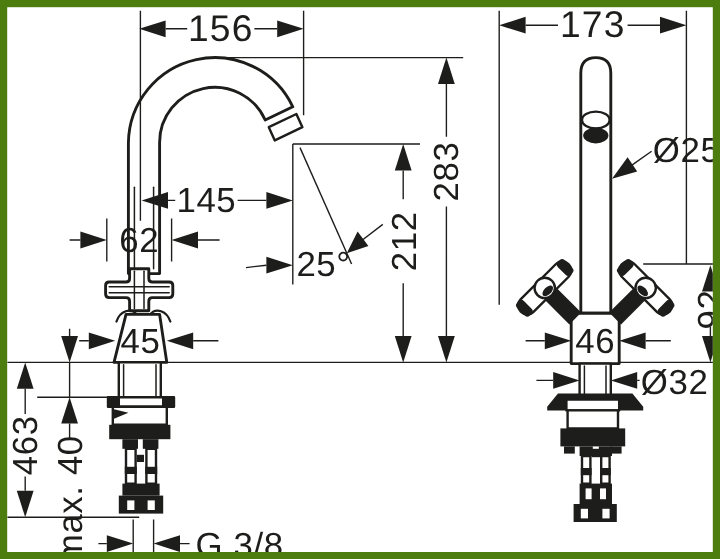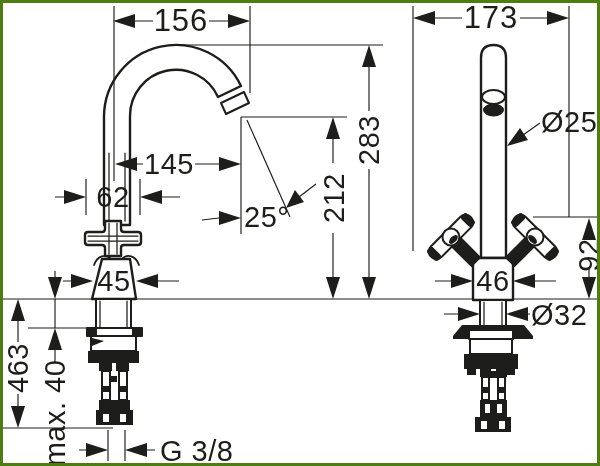--- a/index.html
+++ b/index.html
@@ -1,18 +1,18 @@
 <!DOCTYPE html>
 <html><head>
 <meta charset="utf-8">
 <style>
   html,body{margin:0;padding:0;background:#ffffff;}
   .stage{
     width:600px;height:466px;background:#ffffff;position:relative;
-    box-sizing:border-box;border:3px solid #4d7c0f;overflow:hidden;
+    box-sizing:border-box;border:6px solid #4d7c0f;overflow:hidden;
     font-family:"Liberation Sans", sans-serif;
   }
   svg{display:block;}
   .ol{fill:#ffffff;stroke:#1d1d1b;stroke-width:2.4;stroke-linejoin:round;stroke-linecap:round;}
   .ol2{fill:#ffffff;stroke:#1d1d1b;stroke-width:2;stroke-linejoin:round;stroke-linecap:round;}
   .thin{fill:none;stroke:#1d1d1b;stroke-width:1.25;stroke-linecap:round;}
   .det{fill:none;stroke:#1d1d1b;stroke-width:1.8;stroke-linecap:round;}
   .dim{fill:none;stroke:#1d1d1b;stroke-width:1.15;stroke-linecap:butt;}
   .blk{fill:#1d1d1b;stroke:none;}
   .wht{fill:#ffffff;stroke:none;}

